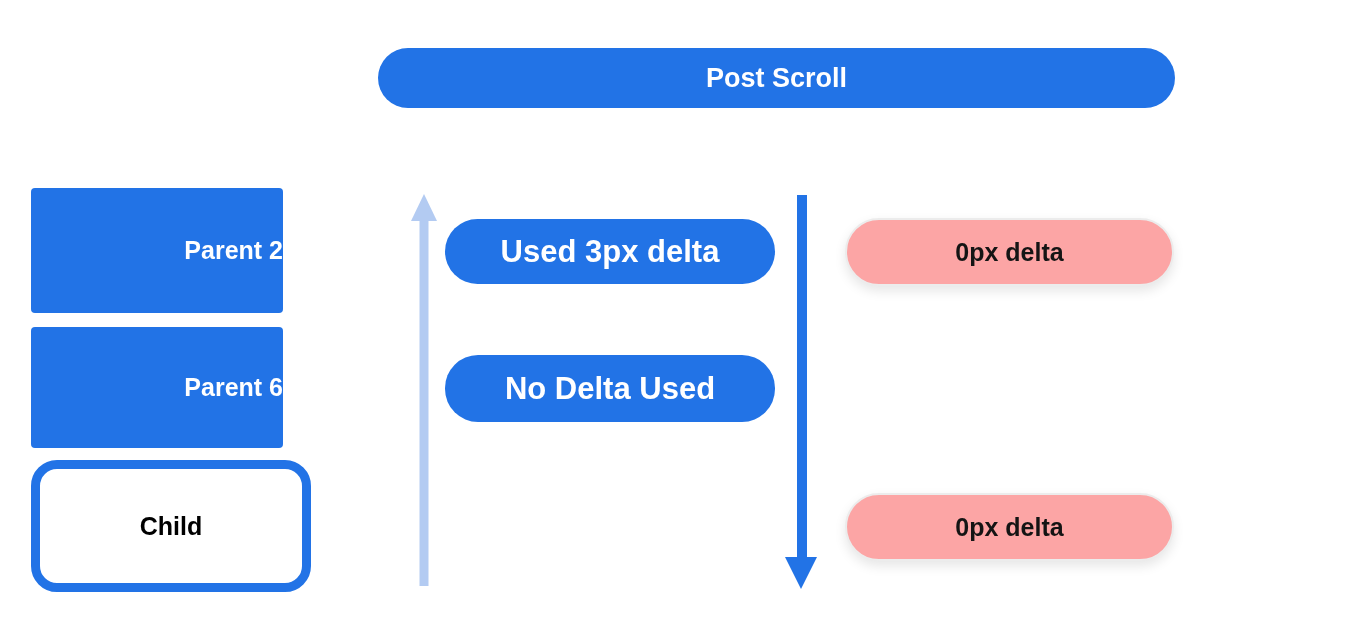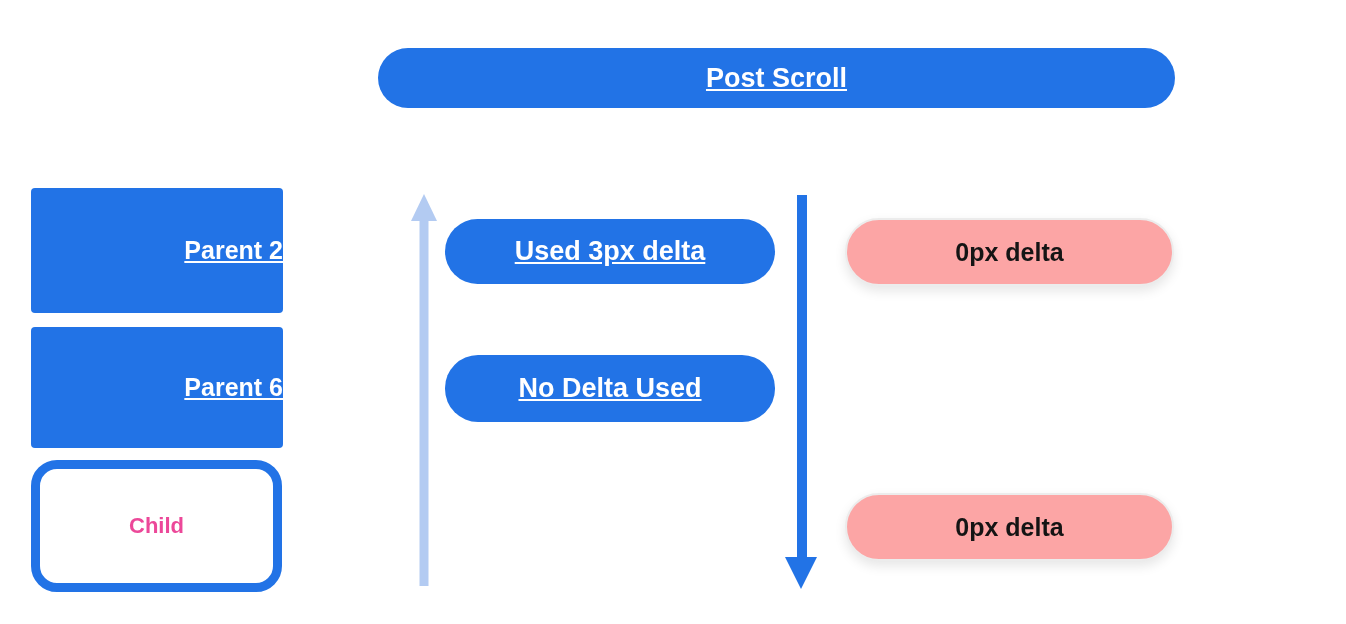--- a/index.html
+++ b/index.html
@@ -21,21 +21,20 @@
     display: flex;
     align-items: center;
     justify-content: center;
     box-sizing: border-box;
     text-align: center;
   }
   .blue-fill {
     background: #2273e6;
     color: #ffffff;
     font-weight: 700;
-    text-decoration: underline;
   }
   .white-pill {
     background: #fca5a5;
     color: #141414;
     font-weight: 600;
     border: 2px solid #ececec;
     box-shadow: 0 5px 12px rgba(0,0,0,0.10);
   }
   
   .header-pill {
@@ -49,34 +48,34 @@
     left: 31px;
     width: 252px;
     border-radius: 4px;
     font-size: 25px;
     justify-content: flex-end;
   }
   .parent-2 { top: 188px; height: 125px; }
   .parent-1 { top: 327px; height: 121px; }
   .child-box {
     left: 31px; top: 460px;
-    width: 251px; height: 132px;
+    width: 280px; height: 132px;
     background: #ffffff;
     border: 9px solid #2273e6;
     border-radius: 26px;
-    color: #ec4899;
+    color: #000000;
     font-weight: 600;
-    font-size: 22px;
+    font-size: 25px;
   }
   
   .delta-pill {
     left: 445px;
     width: 330px;
     border-radius: 33px;
-    font-size: 27px;
+    font-size: 31px;
   }
   .delta-used { top: 219px; height: 65px; }
   .delta-none { top: 355px; height: 67px; }
   .result-pill {
     left: 845px;
     width: 329px;
     height: 68px;
     border-radius: 34px;
     font-size: 25px;
   }

